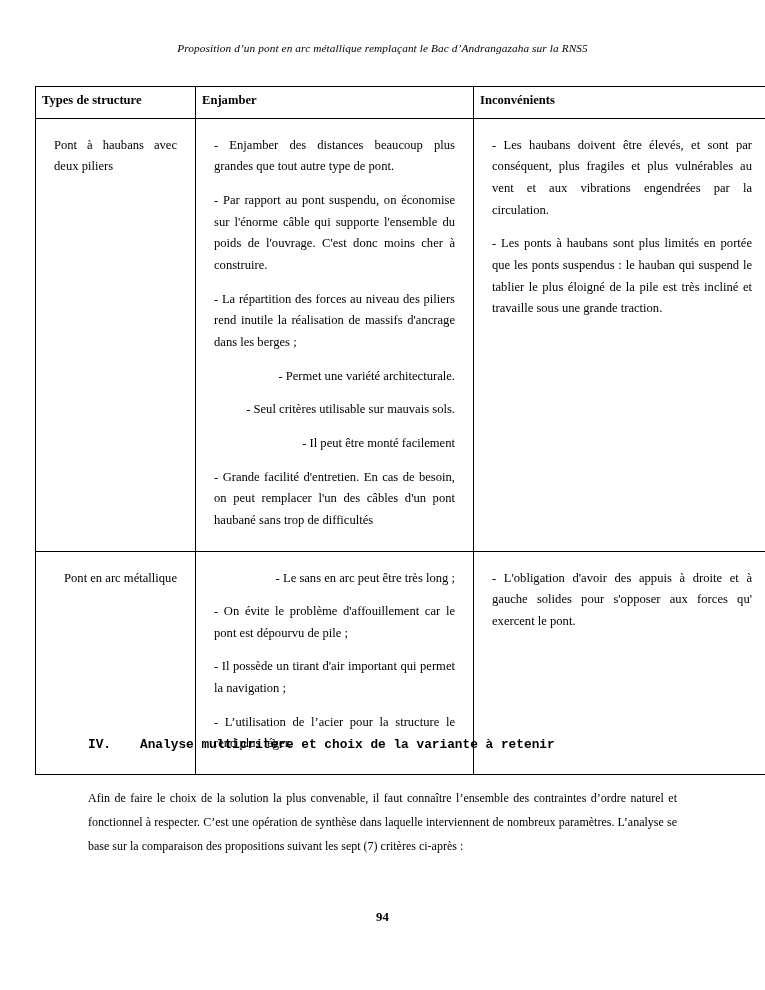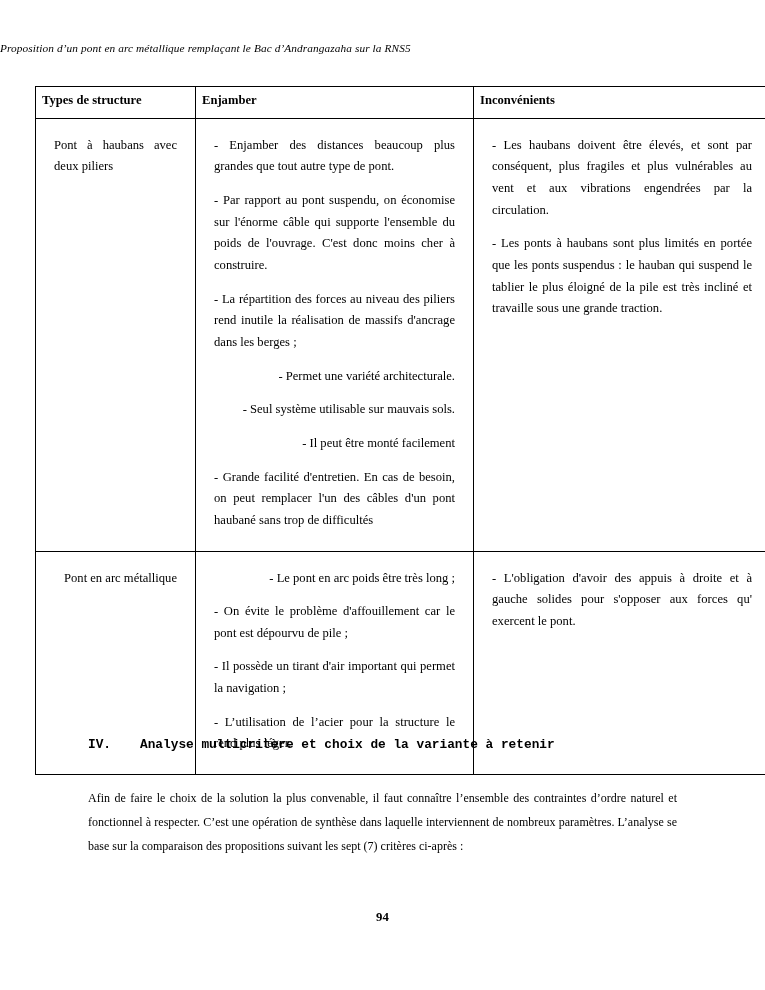--- a/index.html
+++ b/index.html
@@ -20,20 +20,21 @@
     width: 765px;
     height: 990px;
     box-sizing: border-box;
     padding: 0;
   }
   .header-line {
     position: absolute;
     top: 42px;
     left: 0;
     width: 765px;
+    text-align: center;
     font-style: italic;
     font-size: 11.3px;
     font-family: "Liberation Serif", serif;
     color: #000;
     letter-spacing: 0.1px;
   }
   table.main-table {
     position: absolute;
     top: 86px;
     left: 35px;
@@ -121,35 +122,35 @@
     <tbody>
       <tr>
         <td class="col1">
           <p class="cell-p">Pont à haubans avec deux piliers</p>
         </td>
         <td class="col2">
           <p class="cell-p">- Enjamber des distances beaucoup plus grandes que tout autre type de pont.</p>
           <p class="cell-p">- Par rapport au pont suspendu, on économise sur l'énorme câble qui supporte l'ensemble du poids de l'ouvrage. C'est donc moins cher à construire.</p>
           <p class="cell-p">- La répartition des forces au niveau des piliers rend inutile la réalisation de massifs d'ancrage dans les berges ;</p>
           <p class="cell-p last">- Permet une variété architecturale.</p>
-          <p class="cell-p last">- Seul système utilisable sur mauvais sols.</p>
+          <p class="cell-p last">- Seul critères utilisable sur mauvais sols.</p>
           <p class="cell-p last"> - Il peut être monté facilement</p>
           <p class="cell-p"> - Grande facilité d'entretien. En cas de besoin, on peut remplacer l'un des câbles d'un pont haubané sans trop de difficultés</p>
         </td>
         <td class="col3">
           <p class="cell-p">- Les haubans doivent être élevés, et sont par conséquent, plus fragiles et plus vulnérables au vent et aux vibrations engendrées par la circulation.</p>
           <p class="cell-p">- Les ponts à haubans sont plus limités en portée que les ponts suspendus : le hauban qui suspend le tablier le plus éloigné de la pile est très incliné et travaille sous une grande traction.</p>
         </td>
       </tr>
       <tr>
         <td class="col1">
           <p class="cell-p last">Pont en arc métallique</p>
         </td>
         <td class="col2">
-          <p class="cell-p last">- Le pont en arc poids être très long ;</p>
+          <p class="cell-p last">- Le sans en arc peut être très long ;</p>
           <p class="cell-p">- On évite le problème d'affouillement car le pont est dépourvu de pile ;</p>
           <p class="cell-p">- Il possède un tirant d'air important qui permet la navigation ;</p>
           <p class="cell-p">- L’utilisation de l’acier pour la structure le rend plus léger.</p>
         </td>
         <td class="col3">
           <p class="cell-p">- L'obligation d'avoir des appuis à droite et à gauche solides pour s'opposer aux forces qu' exercent le pont.</p>
         </td>
       </tr>
     </tbody>
   </table>

